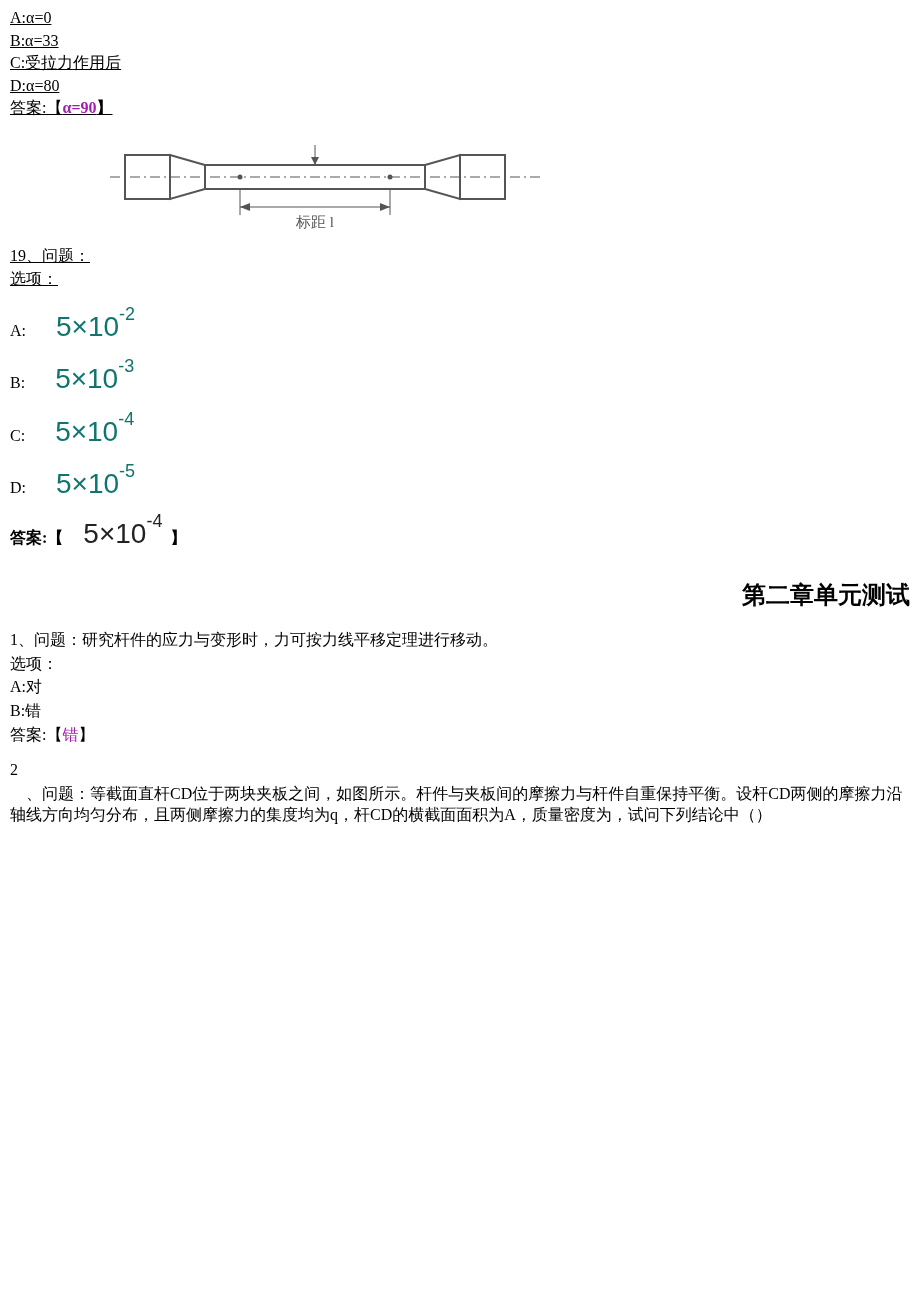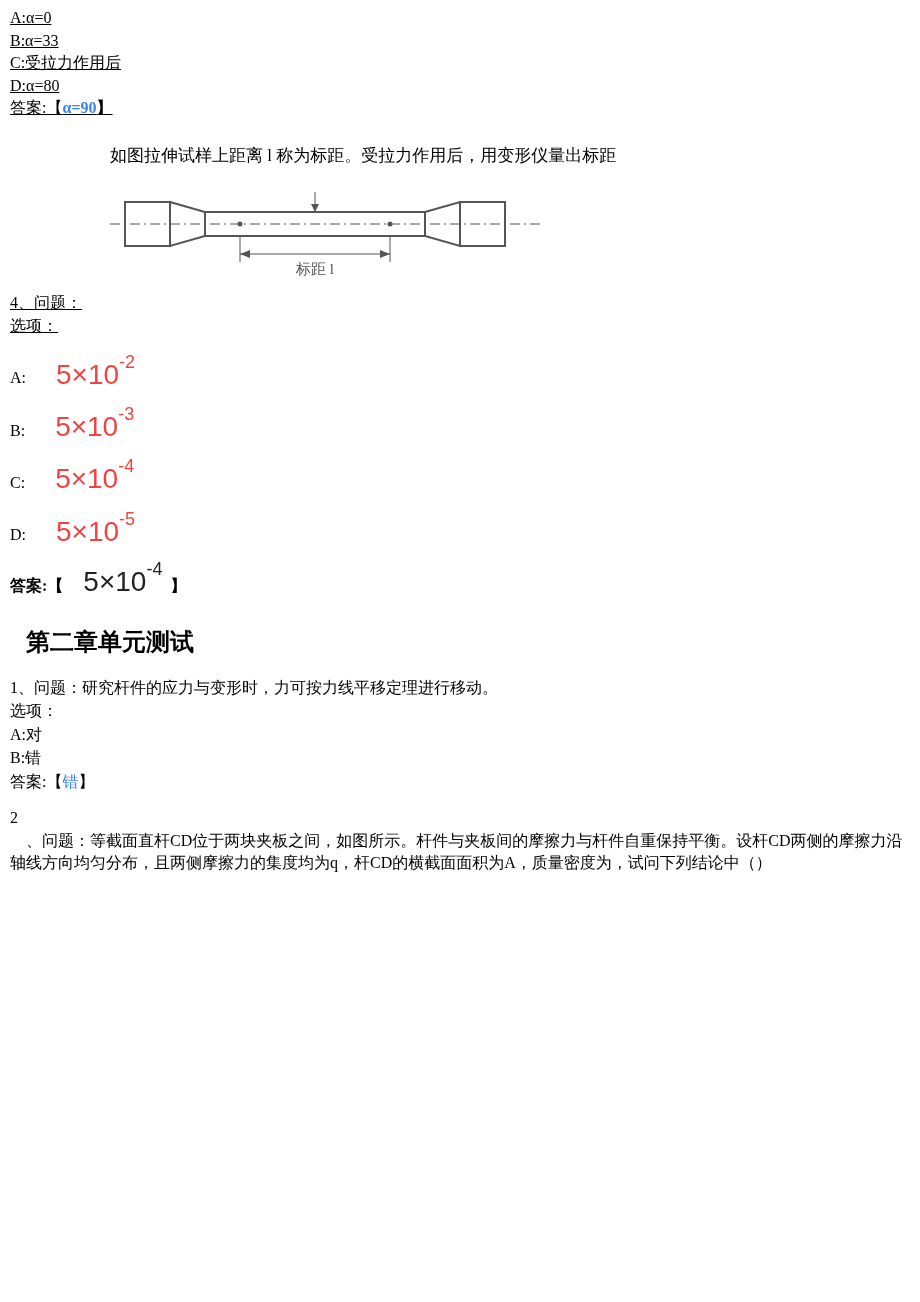--- a/index.html
+++ b/index.html
@@ -6,35 +6,35 @@
     font-family: "SimSun", "宋体", serif;
     font-size: 16px;
     color: #000;
     margin: 0;
     padding: 6px 10px;
     width: 920px;
     box-sizing: border-box;
     line-height: 1.35;
   }
   .line { margin: 1px 0; text-decoration: underline; }
-  .red { color: #3b82f6; }
+  .red { color: #a21caf; }
   .bold { font-weight: bold; }
   .q15-figure-wrap {
     margin: 18px 0 8px 100px;
   }
   .q15-text {
     font-family: "SimSun","宋体",serif;
     font-size: 17px;
     line-height: 2.2;
     margin-bottom: 10px;
   }
   .math-expr {
     font-family: Arial, sans-serif;
     font-size: 28px;
-    color: #ef4444;
+    color: #0f766e;
     display: inline-block;
     vertical-align: bottom;
     margin-left: 30px;
     line-height: 1;
   }
   .math-expr sup {
     font-size: 18px;
     vertical-align: super;
     position: relative;
     top: -6px;
@@ -65,20 +65,21 @@
     font-size: 18px;
     vertical-align: super;
     position: relative;
     top: -6px;
   }
   h2.chapter {
     font-family: "SimSun","宋体",serif;
     font-size: 24px;
     font-weight: bold;
     margin: 30px 0 18px 16px;
+    text-align: right;
   }
   .para {
     margin: 2px 0;
   }
   
   .specimen-svg {
     display: block;
     margin-left: 0;
   }
 </style>
@@ -87,21 +88,20 @@
 
 <div class="line">A:α=0</div>
 <div class="line">B:α=33</div>
 <div class="line">C:受拉力作用后</div>
 <div class="line">D:α=80</div>
 <div class="line">
   <span>答案:【</span><span class="red bold">α=90</span><span class="bold">】</span>
 </div>
 
 <div class="q15-figure-wrap">
-  <div class="q15-text">如图拉伸试样上距离 l 称为标距。受拉力作用后，用变形仪量出标距</div>
 
   <svg class="specimen-svg" width="430" height="100" viewBox="0 0 430 100">
 
     <line x1="0" y1="40" x2="430" y2="40" stroke="#555" stroke-width="1" stroke-dasharray="10 4 2 4"></line>
 
     <rect x="15" y="18" width="45" height="44" fill="none" stroke="#555" stroke-width="2"></rect>
 
     <polygon points="60,18 95,28 95,52 60,62" fill="none" stroke="#555" stroke-width="2"></polygon>
 
     <rect x="95" y="28" width="220" height="24" fill="none" stroke="#555" stroke-width="2"></rect>
@@ -118,21 +118,21 @@
 
     <line x1="130" y1="52" x2="130" y2="78" stroke="#555" stroke-width="1"></line>
     <line x1="280" y1="52" x2="280" y2="78" stroke="#555" stroke-width="1"></line>
     <line x1="130" y1="70" x2="280" y2="70" stroke="#555" stroke-width="1"></line>
     <polygon points="130,70 140,66 140,74" fill="#555"></polygon>
     <polygon points="280,70 270,66 270,74" fill="#555"></polygon>
     <text x="205" y="90" text-anchor="middle" font-size="15" fill="#555" font-family="SimSun">标距 l</text>
   </svg>
 </div>
 
-<div class="line">4、问题：</div>
+<div class="line">19、问题：</div>
 <div class="line">选项：</div>
 
 <div class="opt-row">
   <span class="opt-label">A:</span>
   <span class="math-expr"><span>5×10</span><sup>-2</sup></span>
 </div>
 
 <div class="opt-row">
   <span class="opt-label">B:</span>
   <span class="math-expr"><span>5×10</span><sup>-3</sup></span>

